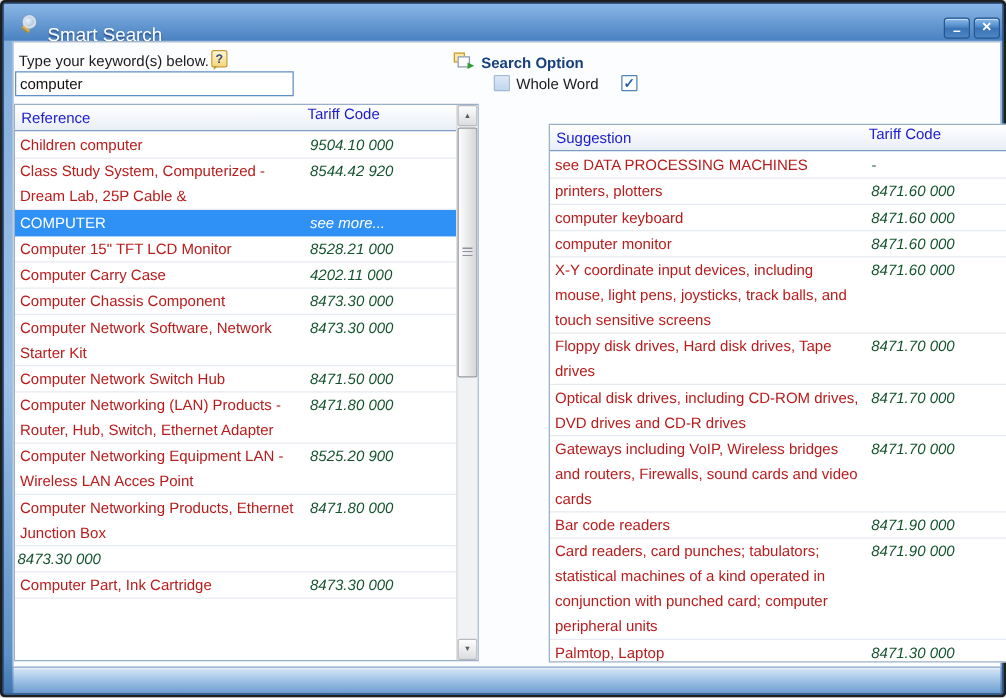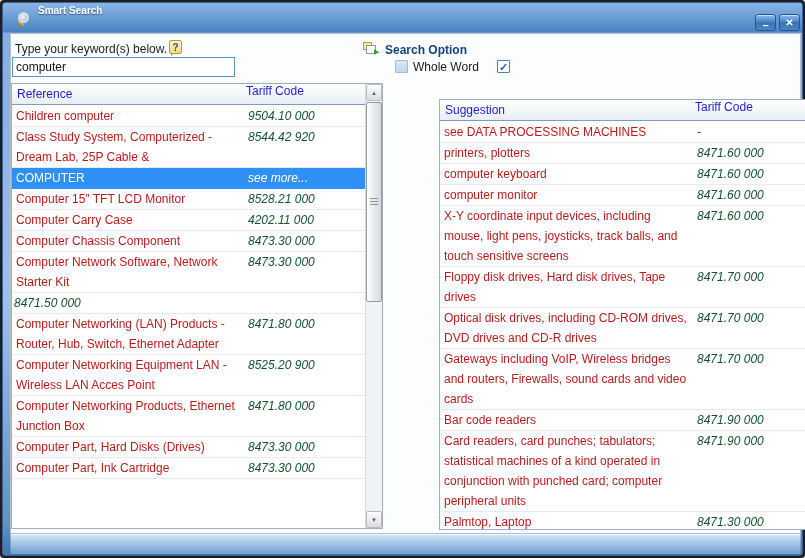--- a/index.html
+++ b/index.html
@@ -10,21 +10,21 @@
     position:relative; background:#e0e0e0;
   }
   .stage { position:absolute; left:0; top:0; width:805px; height:558px;
     background:#1e1e1e; border-radius:4px; }
   .frame { position:absolute; left:2px; top:2px; width:801px; height:554px;
     border-radius:3px;
     background:linear-gradient(180deg,#8ab6e6 0px,#4a82c2 29px,#82aedd 30px,#9dc2e7 300px,#5d92ca 520px,#3f74b0 100%);
     border:1px solid #35639c; }
   
   .titlebar { position:absolute; left:2px; top:2px; width:801px; height:28px; }
-  .title-text { position:absolute; left:33px; top:0; font-size:10px; font-weight:bold;
+  .title-text { position:absolute; left:33px; top:15px; font-size:15px; font-weight:normal;
     color:#ffffff; text-shadow:0 1px 1px rgba(10,30,80,.55); }
   .magnifier { position:absolute; left:12px; top:7px; width:17px; height:15px; }
   .magnifier .lens { position:absolute; left:1px; top:0; width:11px; height:11px;
     border:2px solid #d9dee6; border-radius:50%;
     background:radial-gradient(circle at 35% 35%, #eaf3fc, #9dbcd9); box-shadow:0 0 1px #5a7ba0; }
   .magnifier .handle { position:absolute; left:0px; top:10px; width:7px; height:3px;
     background:linear-gradient(180deg,#e8c766,#a87f28); transform:rotate(35deg); border-radius:1px; }
   .winbtn { position:absolute; top:9px; width:21px; height:17px; border-radius:3px;
     border:1px solid #24578f;
     background:linear-gradient(180deg,#8cbcec 0%,#4c86c6 45%,#3a74b6 50%,#4d85c4 100%);
@@ -158,36 +158,36 @@
           </div>
           <div class="row">
             <span class="cell-ref">Computer Chassis Component</span>
             <span class="cell-code">8473.30 000</span>
           </div>
           <div class="row">
             <span class="cell-ref">Computer Network Software, Network Starter Kit</span>
             <span class="cell-code">8473.30 000</span>
           </div>
           <div class="row">
+            <span class="cell-ref">Computer Network Switch Hub</span>
             <span class="cell-code">8471.50 000</span>
           </div>
           <div class="row">
             <span class="cell-ref">Computer Networking (LAN) Products - Router, Hub, Switch, Ethernet Adapter</span>
             <span class="cell-code">8471.80 000</span>
           </div>
           <div class="row">
             <span class="cell-ref">Computer Networking Equipment LAN - Wireless LAN Acces Point</span>
             <span class="cell-code">8525.20 900</span>
           </div>
           <div class="row">
             <span class="cell-ref">Computer Networking Products, Ethernet Junction Box</span>
             <span class="cell-code">8471.80 000</span>
           </div>
           <div class="row">
-            <span class="cell-ref">Computer Part, Hard Disks (Drives)</span>
             <span class="cell-code">8473.30 000</span>
           </div>
           <div class="row">
             <span class="cell-ref">Computer Part, Ink Cartridge</span>
             <span class="cell-code">8473.30 000</span>
           </div>
         </div>
       <div class="sb">
         <div class="sb-btn sb-up">▲</div>
         <div class="sb-thumb thumb-l">

